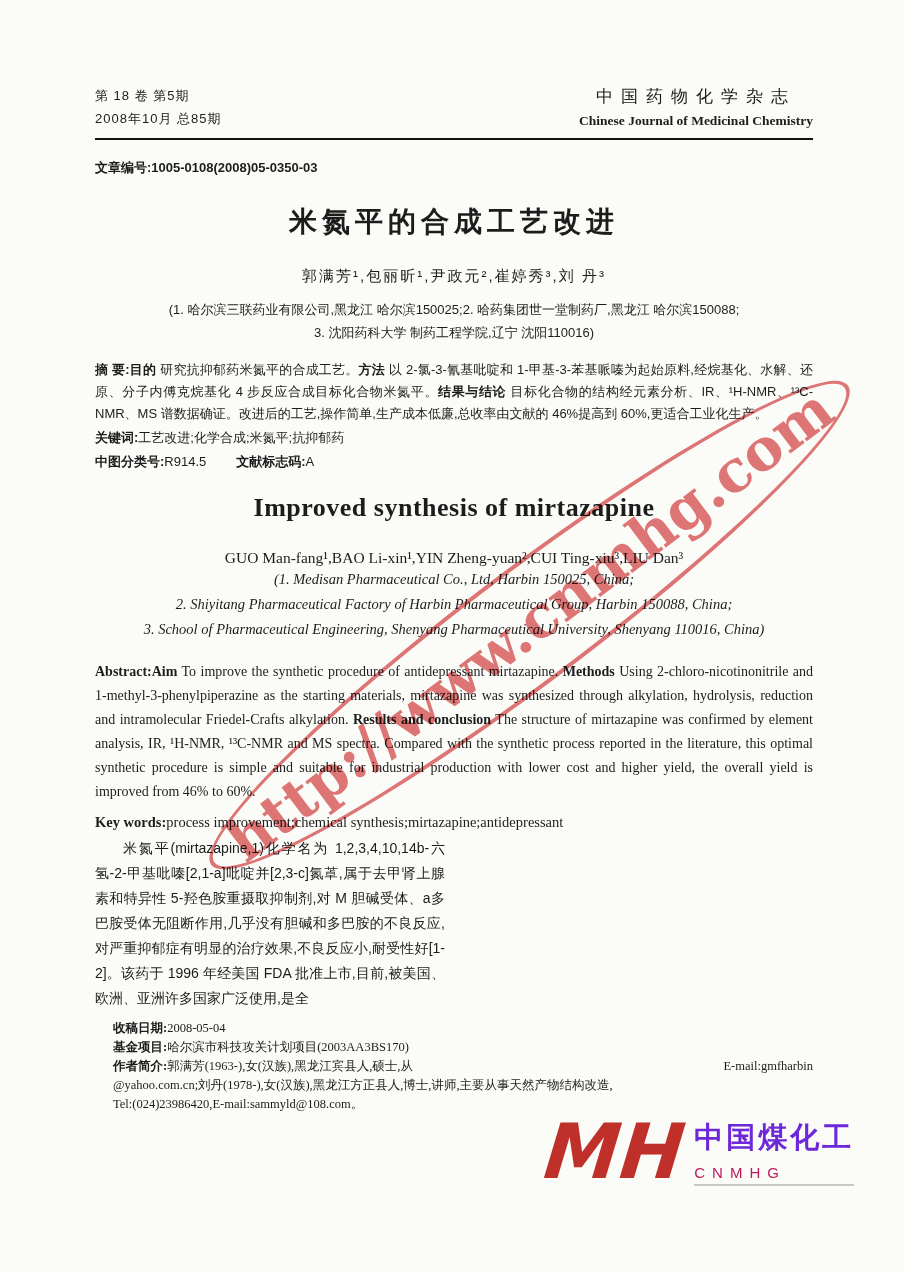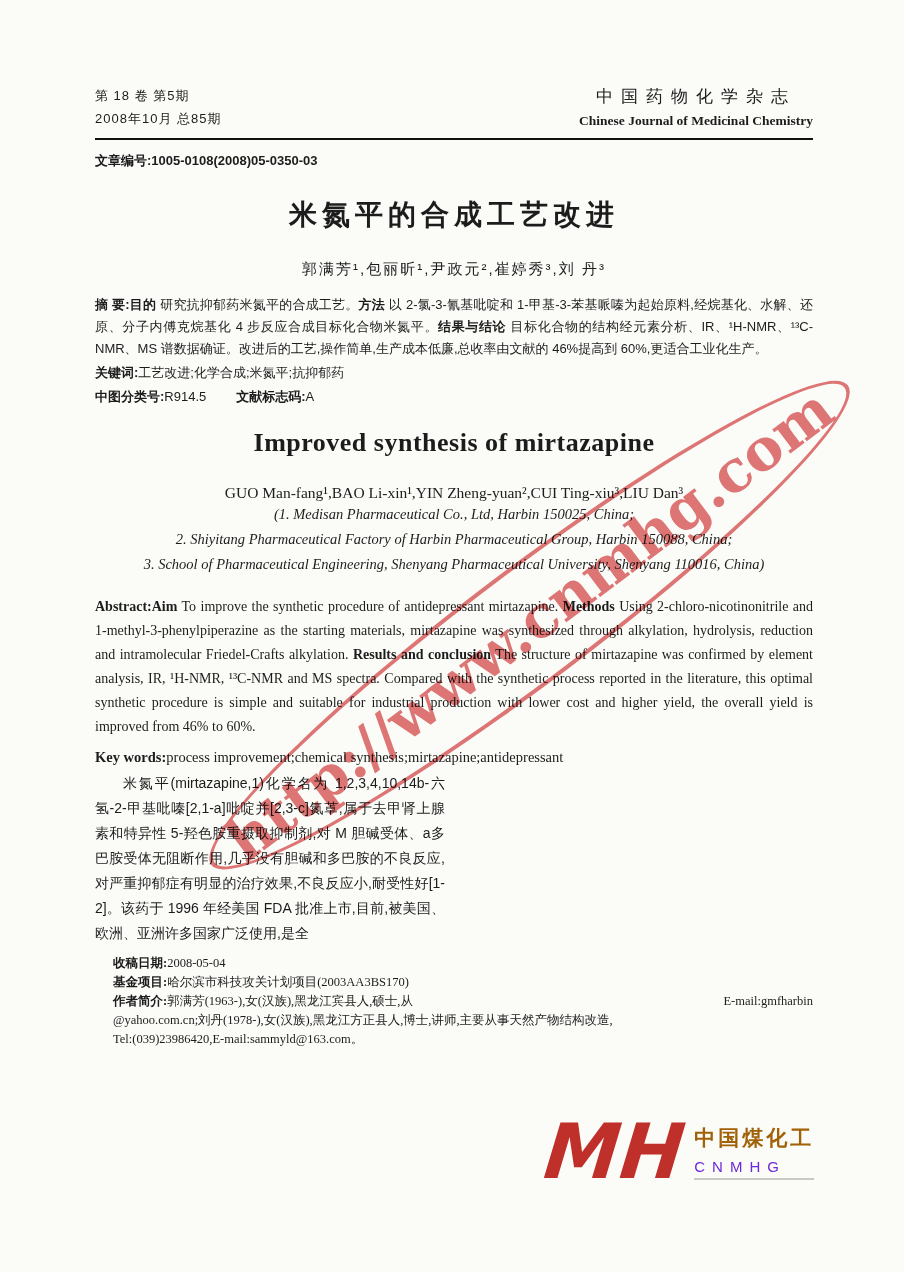--- a/index.html
+++ b/index.html
@@ -11,21 +11,21 @@
   .content { position:absolute; left:95px; top:84px; width:718px; }
 
   
   .jheader { display:flex; justify-content:space-between; align-items:center; font-size:13px; }
   .jh-left div, .jh-right div { line-height:23px; letter-spacing:1px; }
   .jh-center { text-align:center; }
   .jh-cn { font-size:17px; letter-spacing:8px; }
   .jh-en { font-size:13.5px; margin-top:5px; font-family:"Liberation Serif", serif; font-weight:bold; }
   .header-rule { border-top:2px solid #111; margin-top:8px; }
 
-  .article-number { margin-top:12px; font-size:13px; font-weight:bold; }
+  .article-number { margin-top:19px; font-size:13px; font-weight:bold; }
 
   .title-cn { margin:26px 0 0; text-align:center; font-size:28px; font-weight:bold; letter-spacing:5px; }
   .authors-cn { margin-top:26px; text-align:center; font-size:15px; letter-spacing:2px; }
   .affil-cn { margin-top:12px; text-align:center; font-size:13px; line-height:23px; }
 
   .abstract-cn { margin:15px 0 0; font-size:13px; line-height:22px; text-align:justify; }
   .kv-line { margin:2px 0 0; font-size:13px; line-height:22px; }
   .clc-doc { margin-left:30px; }
 
   .title-en { margin:20px 0 0; text-align:center; font-family:"Liberation Serif", serif;
@@ -56,22 +56,22 @@
     font-family:"DejaVu Serif", serif; font-size:58px; font-weight:bold;
     padding:6px 14px;
   }
   .wm-ellipse { position:absolute; left:-14px; right:-14px; top:-18px; bottom:-18px;
                 border:4px solid #d85050; border-radius:50%; }
 
   
   .logo { position:absolute; left:545px; top:1116px; display:flex; align-items:center; gap:10px; z-index:6; }
   .logo-mh { font-size:76px; line-height:0.95; font-weight:bold; font-style:italic;
              color:#c0302a; transform:skewX(-6deg); font-family:"DejaVu Sans", sans-serif; }
-  .logo-cn { font-size:21px; font-weight:bold; color:#a16207; letter-spacing:3px; }
-  .logo-en { margin-top:6px; font-size:15px; color:#6d28d9; letter-spacing:7px;
+  .logo-cn { font-size:29px; font-weight:bold; color:#6d28d9; letter-spacing:3px; }
+  .logo-en { margin-top:6px; font-size:15px; color:#be185d; letter-spacing:7px;
              border-bottom:2px solid #c9c9c9; padding-bottom:3px; }
 </style>
 </head>
 <body>
 
 <div class="page">
 
   <div class="wm-rot">
     <div class="wm-ellipse"></div>
     <span>http://www.cnmhg.com</span>
@@ -88,20 +88,24 @@
         <div class="jh-cn">中国药物化学杂志</div>
         <div class="jh-en">Chinese Journal of Medicinal Chemistry</div>
       </div>
     </div>
     <div class="header-rule"></div>
 
     <div class="article-number">文章编号:1005-0108(2008)05-0350-03</div>
 
     <h1 class="title-cn">米氮平的合成工艺改进</h1>
     <div class="authors-cn">郭满芳¹,包丽昕¹,尹政元²,崔婷秀³,刘 丹³</div>
+    <div class="affil-cn">
+      <div>(1. 哈尔滨三联药业有限公司,黑龙江 哈尔滨150025;2. 哈药集团世一堂制药厂,黑龙江 哈尔滨150088;</div>
+      <div>3. 沈阳药科大学 制药工程学院,辽宁 沈阳110016)</div>
+    </div>
 
     <p class="abstract-cn"><b>摘  要:</b><b>目的</b><span> 研究抗抑郁药米氮平的合成工艺。</span><b>方法</b><span> 以 2-氯-3-氰基吡啶和 1-甲基-3-苯基哌嗪为起始原料,经烷基化、水解、还原、分子内傅克烷基化 4 步反应合成目标化合物米氮平。</span><b>结果与结论</b><span> 目标化合物的结构经元素分析、IR、¹H-NMR、¹³C-NMR、MS 谱数据确证。改进后的工艺,操作简单,生产成本低廉,总收率由文献的 46%提高到 60%,更适合工业化生产。</span></p>
 
     <p class="kv-line"><b>关键词:</b><span>工艺改进;化学合成;米氮平;抗抑郁药</span></p>
     <p class="kv-line"><b>中图分类号:</b><span>R914.5</span><b class="clc-doc">文献标志码:</b><span>A</span></p>
 
     <h2 class="title-en">Improved synthesis of mirtazapine</h2>
     <div class="authors-en">GUO Man-fang¹,BAO Li-xin¹,YIN Zheng-yuan²,CUI Ting-xiu³,LIU Dan³</div>
     <div class="affil-en">
       <div>(1. Medisan Pharmaceutical Co., Ltd, Harbin 150025, China;</div>
@@ -120,21 +124,21 @@
     </div>
 
     <div class="footer">
       <div class="f-line"><b>收稿日期:</b><span>2008-05-04</span></div>
       <div class="f-line"><b>基金项目:</b><span>哈尔滨市科技攻关计划项目(2003AA3BS170)</span></div>
       <div class="f-line split">
           <span><b>作者简介:</b><span>郭满芳(1963-),女(汉族),黑龙江宾县人,硕士,从</span></span>
           <span>E-mail:gmfharbin</span>
         </div>
       <div class="f-line">@yahoo.com.cn;刘丹(1978-),女(汉族),黑龙江方正县人,博士,讲师,主要从事天然产物结构改造,</div>
-      <div class="f-line">Tel:(039)23986420,E-mail:sammyld@163.com。</div>
+      <div class="f-line">Tel:(024)23986420,E-mail:sammyld@108.com。</div>
     </div>
 
   </div>
 
   <div class="logo">
     <div class="logo-mh">MH</div>
     <div class="logo-text">
       <div class="logo-cn">中国煤化工</div>
       <div class="logo-en">CNMHG</div>
     </div>

